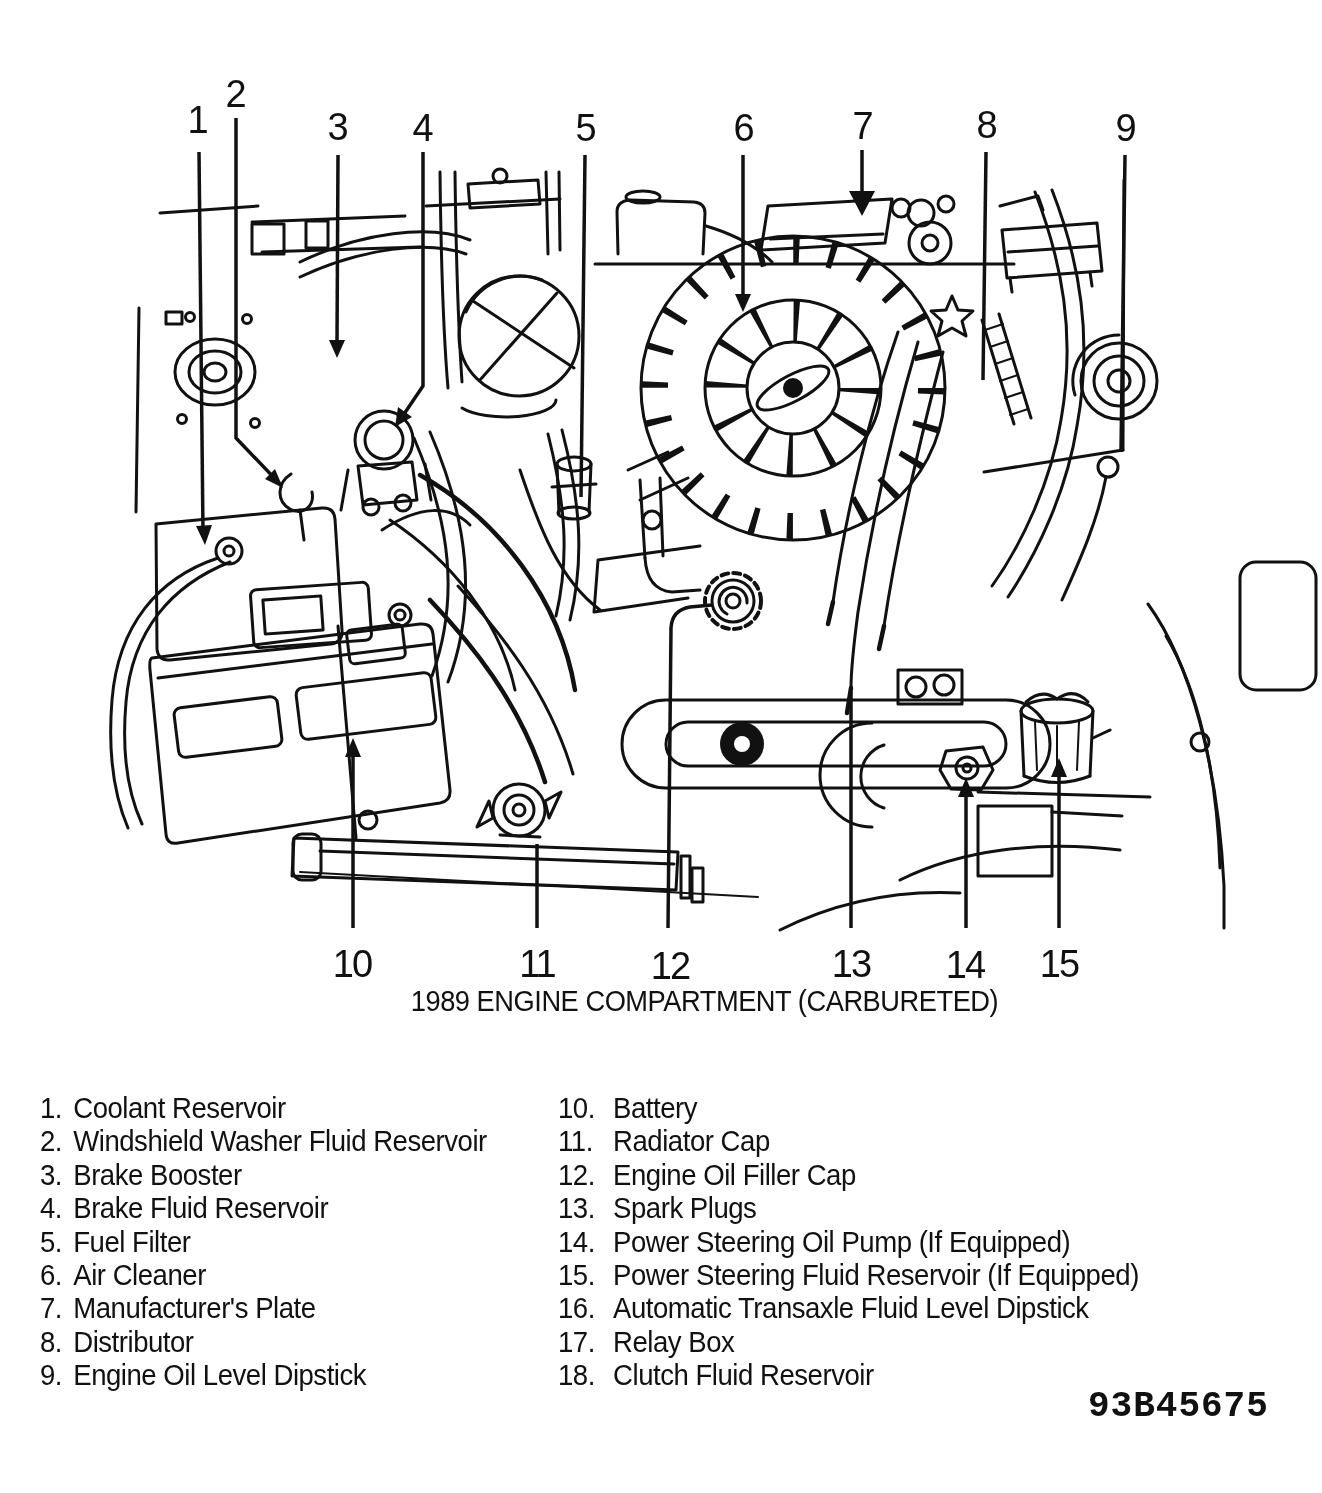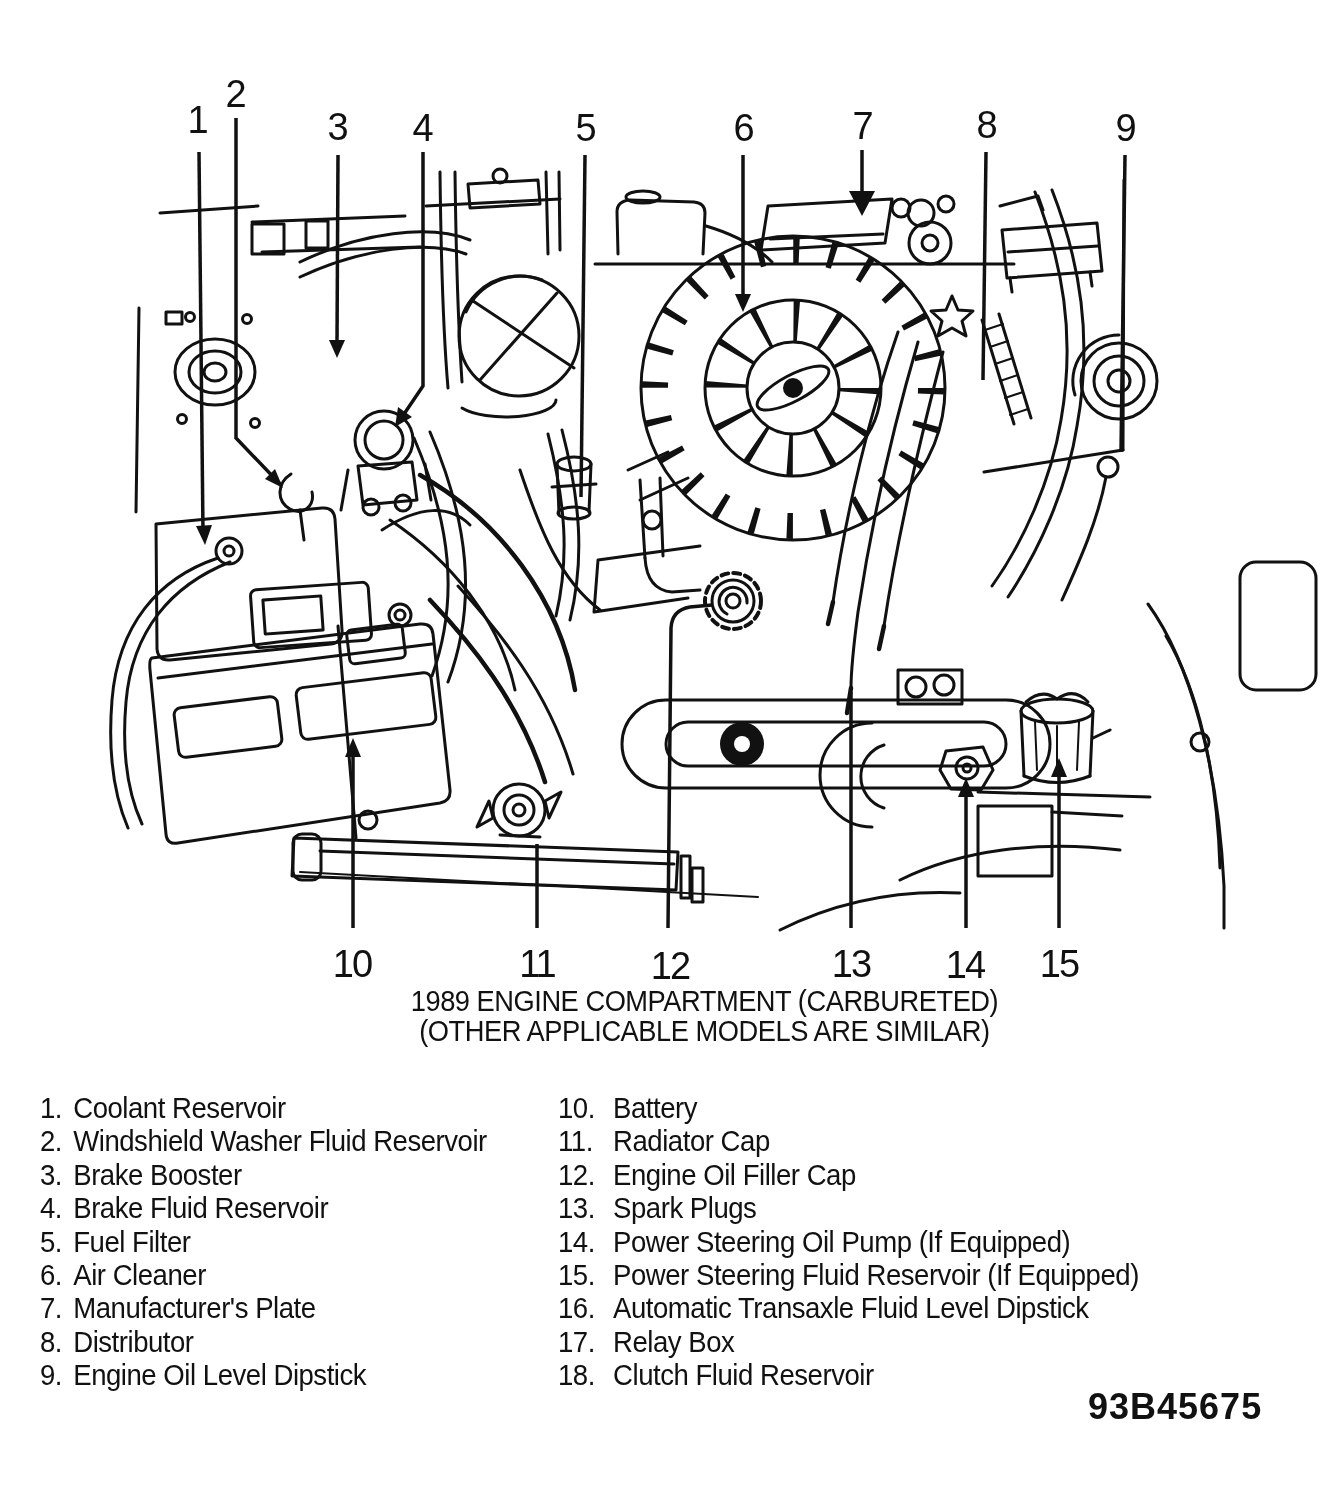--- a/index.html
+++ b/index.html
@@ -22,21 +22,21 @@
   .cap1{top:986px;}
   .cap2{top:1016px;}
   .legend-col{position:absolute;top:1092px;font-size:29px;letter-spacing:-0.5px;}
   .col-left{left:40px;}
   .col-right{left:558px;}
   .legend-row{display:flex;height:33.4px;align-items:baseline;white-space:nowrap;
               transform:scaleX(0.95);transform-origin:0 50%;}
   .col-left .lnum{flex:0 0 35px;}
   .col-right .lnum{flex:0 0 58px;}
   .figure-code{position:absolute;left:1088px;top:1386px;
-               font-family:Liberation Sans, sans-serif;font-weight:700;font-size:36px;
+               font-family:Liberation Mono, monospace;font-weight:700;font-size:36px;
                letter-spacing:1px;}
 </style>
 </head>
 <body>
 
 <div class="page">
 
   <svg class="art" width="1322" height="980" viewBox="0 0 1322 980">
 
     <g class="ink">
@@ -317,23 +317,20 @@
       <text class="callout-num" x="670" y="979">12</text>
       <text class="callout-num" x="851" y="977">13</text>
       <text class="callout-num" x="965" y="978">14</text>
       <text class="callout-num" x="1059" y="977">15</text>
     </g>
   </svg>
 
   <div class="caption cap1">
     <span class="squeeze">1989 ENGINE COMPARTMENT (CARBURETED)</span>
   </div>
-  <div class="caption cap2">
-    <span class="squeeze">(OTHER APPLICABLE MODELS ARE SIMILAR)</span>
-  </div>
 
   <div class="legend-col col-left">
     <div class="legend-row">
         <span class="lnum">1.</span>
         <span class="llabel">Coolant Reservoir</span>
       </div>
     <div class="legend-row">
         <span class="lnum">2.</span>
         <span class="llabel">Windshield Washer Fluid Reservoir</span>
       </div>

